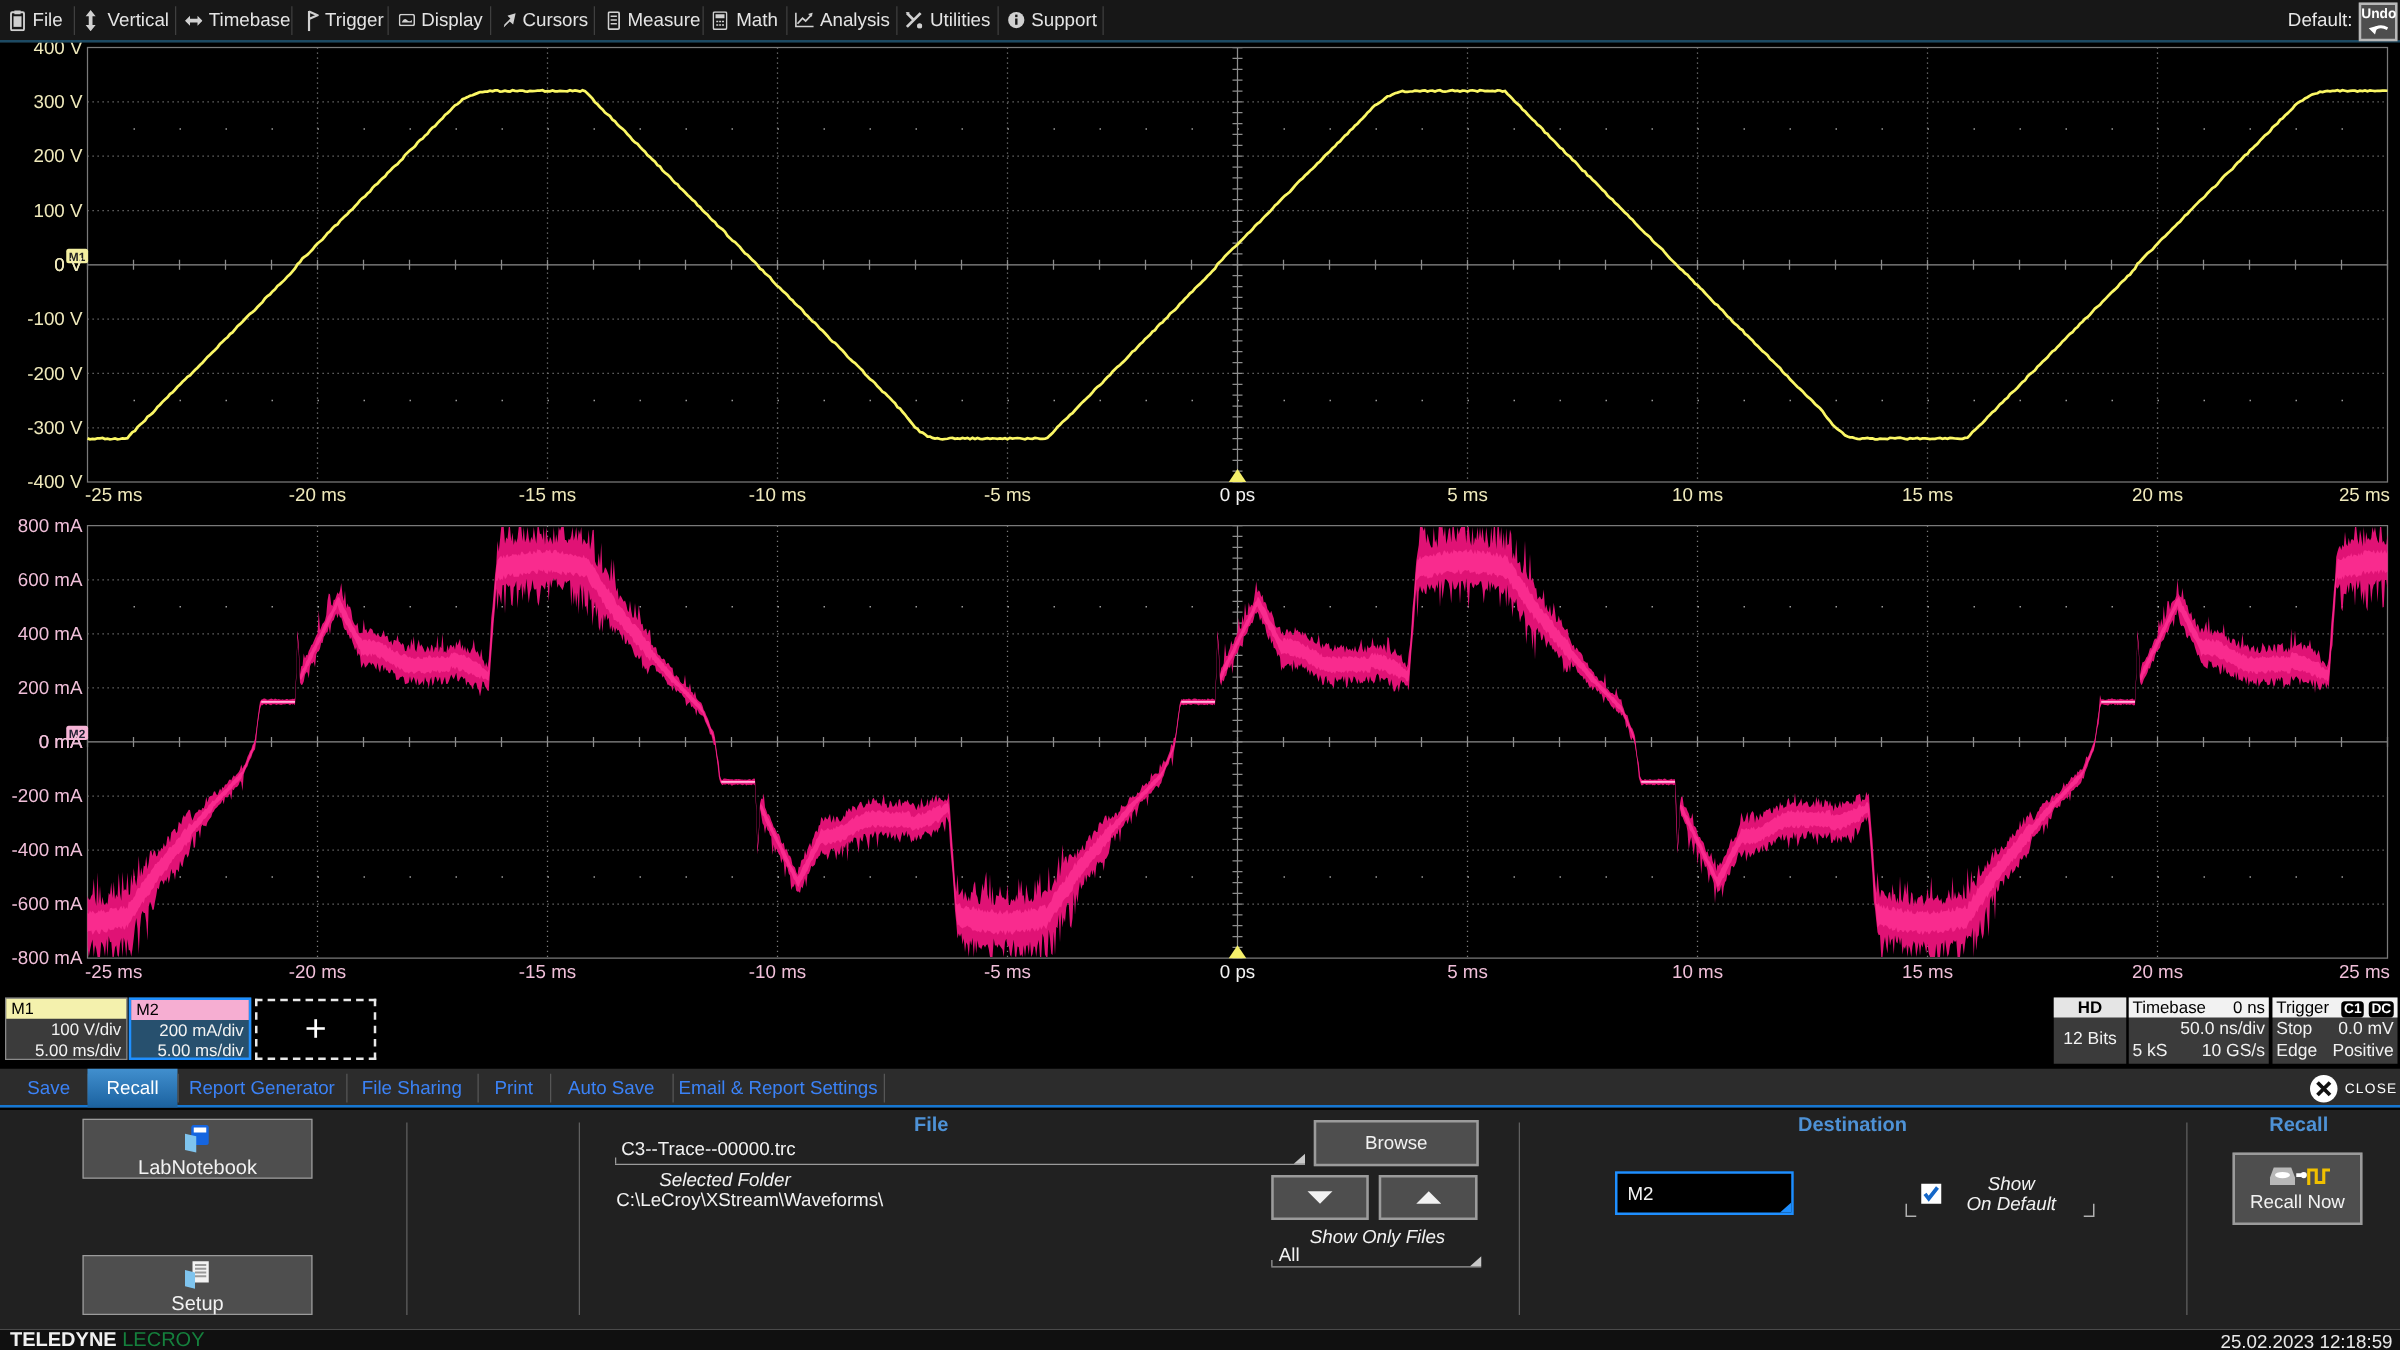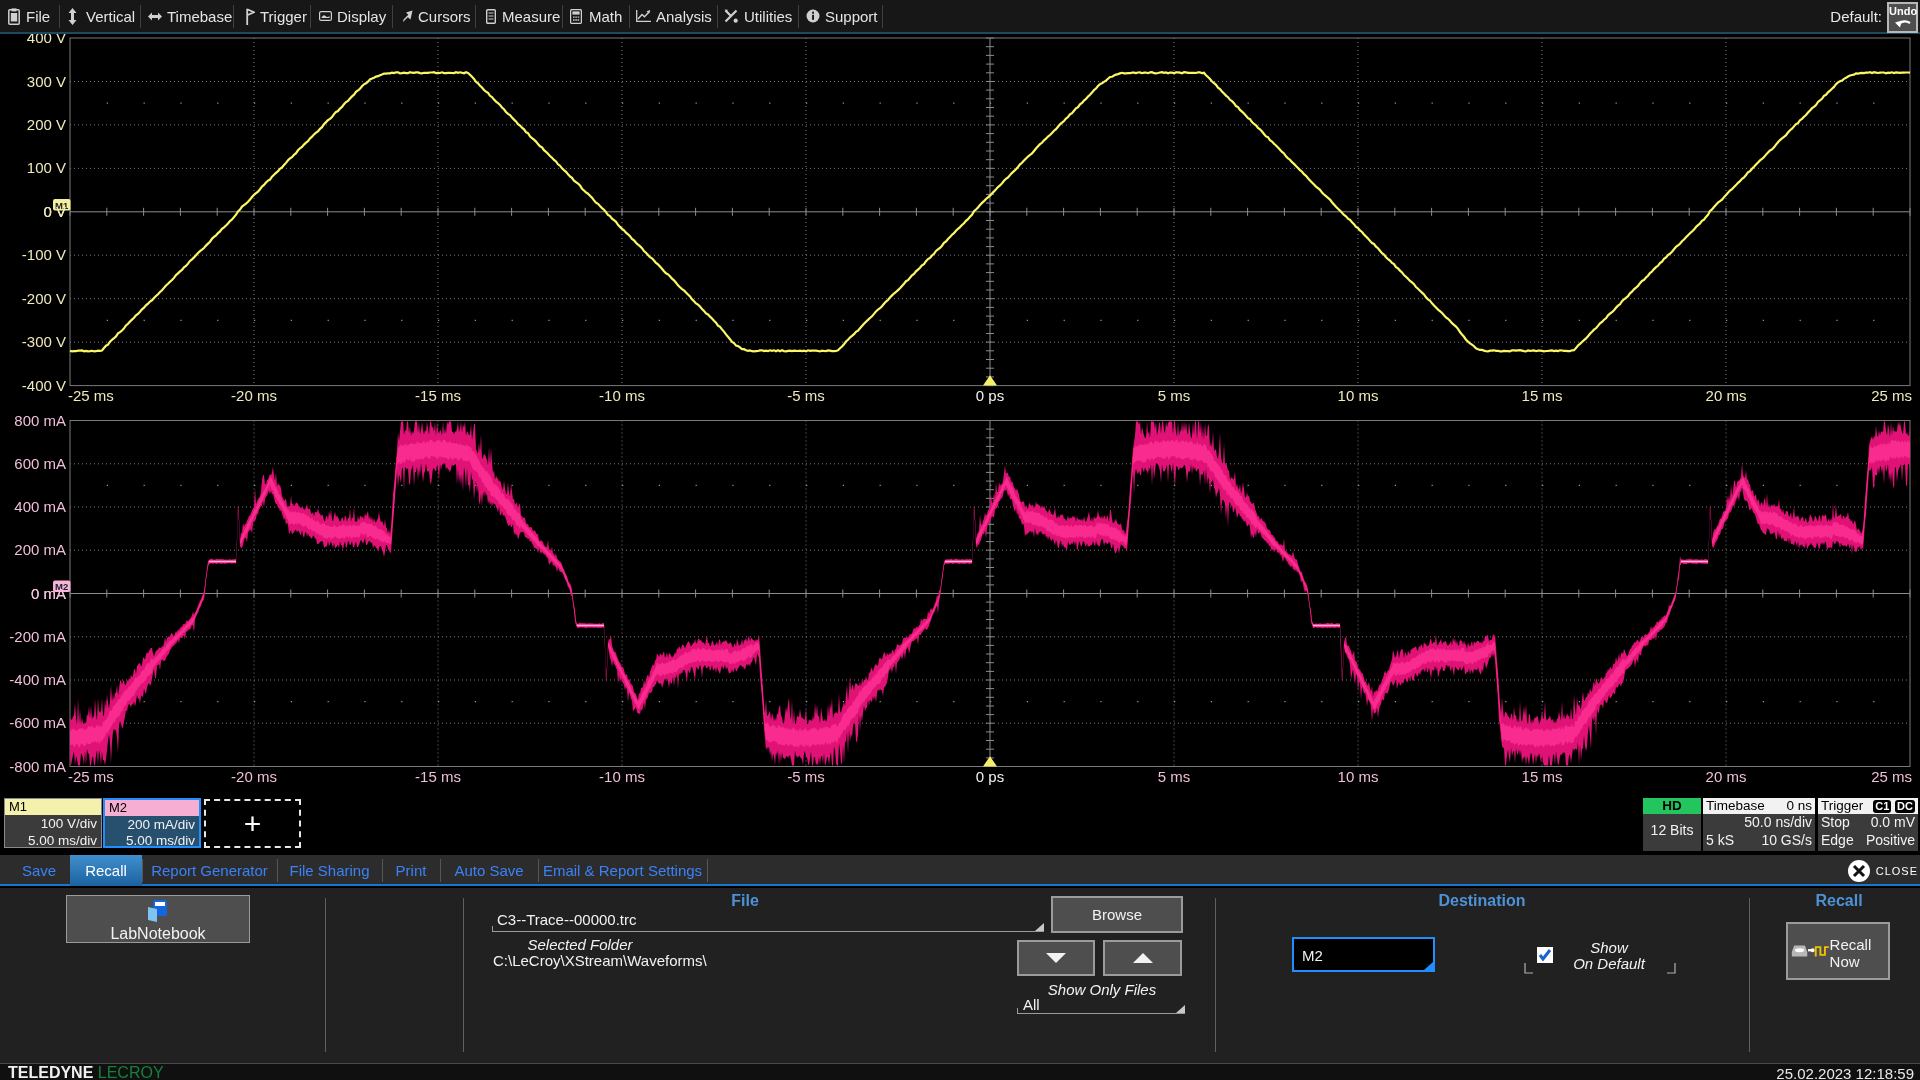--- a/index.html
+++ b/index.html
@@ -252,21 +252,21 @@
   <div class="hd" style="background:#f4f1ad">M1</div>
   <div class="bd">100 V/div<br>5.00 ms/div</div>
 </div>
 <div class="desc" id="descM2" style="left:103px;top:798px">
   <div class="hd" style="background:#f6aed2">M2</div>
   <div class="bd">200 mA/div<br>5.00 ms/div</div>
 </div>
 <div id="plusbox">+</div>
 
 <div class="panel" id="hdpanel" style="left:1643px;width:58px">
-  <div class="ph" style="background:#22c55e;justify-content:center;font-weight:bold">HD</div>
+  <div class="ph" style="background:#e5e5e5;justify-content:center;font-weight:bold">HD</div>
   <div class="row" style="justify-content:center;padding-top:8px">12 Bits</div>
 </div>
 <div class="panel" style="left:1703px;width:112px">
   <div class="ph" style="background:#f2f2f2">Timebase&nbsp;<span>0 ns</span></div>
   <div class="row">
         <span></span>
         <span>50.0 ns/div</span>
       </div>
   <div class="row">
         <span>5 kS</span>
@@ -319,20 +319,28 @@
 <div class="vsep" style="left:1749px;top:898px;height:154px"></div>
 
 <div class="sbtn" style="top:895px">
   <svg width="26" height="24" viewBox="0 0 26 24" style="margin-top:3px">
     <rect x="8" y="1" width="14" height="16" rx="2" fill="#1565e0"></rect>
     <rect x="10" y="3" width="10" height="4" fill="#fff"></rect>
     <polygon points="3,8 12,10 12,23 3,21" fill="#7fc4ee"></polygon>
   </svg>
   <div style="margin-top:-2px">LabNotebook</div>
 </div>
+<div class="sbtn" style="top:1004px">
+  <svg width="26" height="24" viewBox="0 0 26 24" style="margin-top:3px">
+    <rect x="9" y="1" width="13" height="17" fill="#f2f2f2"></rect>
+    <path d="M11,4 h9 M11,7 h9 M11,10 h9 M11,13 h9" stroke="#999" stroke-width="1.5"></path>
+    <polygon points="3,8 11,10 11,23 3,21" fill="#7fc4ee"></polygon>
+  </svg>
+  <div style="margin-top:-2px">Setup</div>
+</div>
 
 <div class="heading" style="left:745px;top:892px">File</div>
 <div class="combo" style="left:492px;top:907px;width:552px;height:25px">
   <span style="position:absolute;left:5px;top:4px">C3--Trace--00000.trc</span>
   <span class="tri"></span>
       <span class="lt"></span>
 </div>
 <div class="wtxt it" style="left:580px;top:936px;transform:translateX(-50%)">Selected Folder</div>
 <div class="wtxt" style="left:493px;top:952px">C:\LeCroy\XStream\Waveforms\</div>
 <div class="gbtn" style="left:1051px;top:896px;width:132px;height:37px">Browse</div>
@@ -363,21 +371,21 @@
         <path d="M3,8 L6,12 L13,3" stroke="#1467c8" stroke-width="3" fill="none"></path>
       </svg>
 </div>
 <div class="wtxt it" style="left:1609px;top:939px;transform:translateX(-50%)">Show</div>
 <div class="wtxt it" style="left:1609px;top:955px;transform:translateX(-50%)">On Default</div>
 <svg style="position:absolute;left:1524px;top:962px" width="152" height="12">
       <path d="M1,1 V11 H9 M143,11 H151 V1" stroke="#b0b0b0" stroke-width="1.2" fill="none"></path>
     </svg>
 
 <div class="heading" style="left:1839px;top:892px">Recall</div>
-<div class="gbtn" style="left:1786px;top:922px;width:104px;height:58px;flex-direction:row">
+<div class="gbtn" style="left:1786px;top:922px;width:104px;height:58px;flex-direction:column">
   <svg width="54" height="18" viewBox="0 0 54 18">
     <path d="M8,2 L22,2 L25,10 L25,16 L5,16 L5,10 Z" fill="#b8b8b8"></path>
     <ellipse cx="15" cy="8" rx="6" ry="2.5" fill="#fff"></ellipse>
     <path d="M26,8 h4" stroke="#fff" stroke-width="3"></path>
         <circle cx="32" cy="8" r="2.5" fill="#fff"></circle>
     <path d="M36,16 L36,4 L42,4 L42,14 L48,14 L48,4 L53,4" fill="none" stroke="#f0c000" stroke-width="2.5"></path>
   </svg>
   <div style="margin-top:3px">Recall Now</div>
 </div>
 

